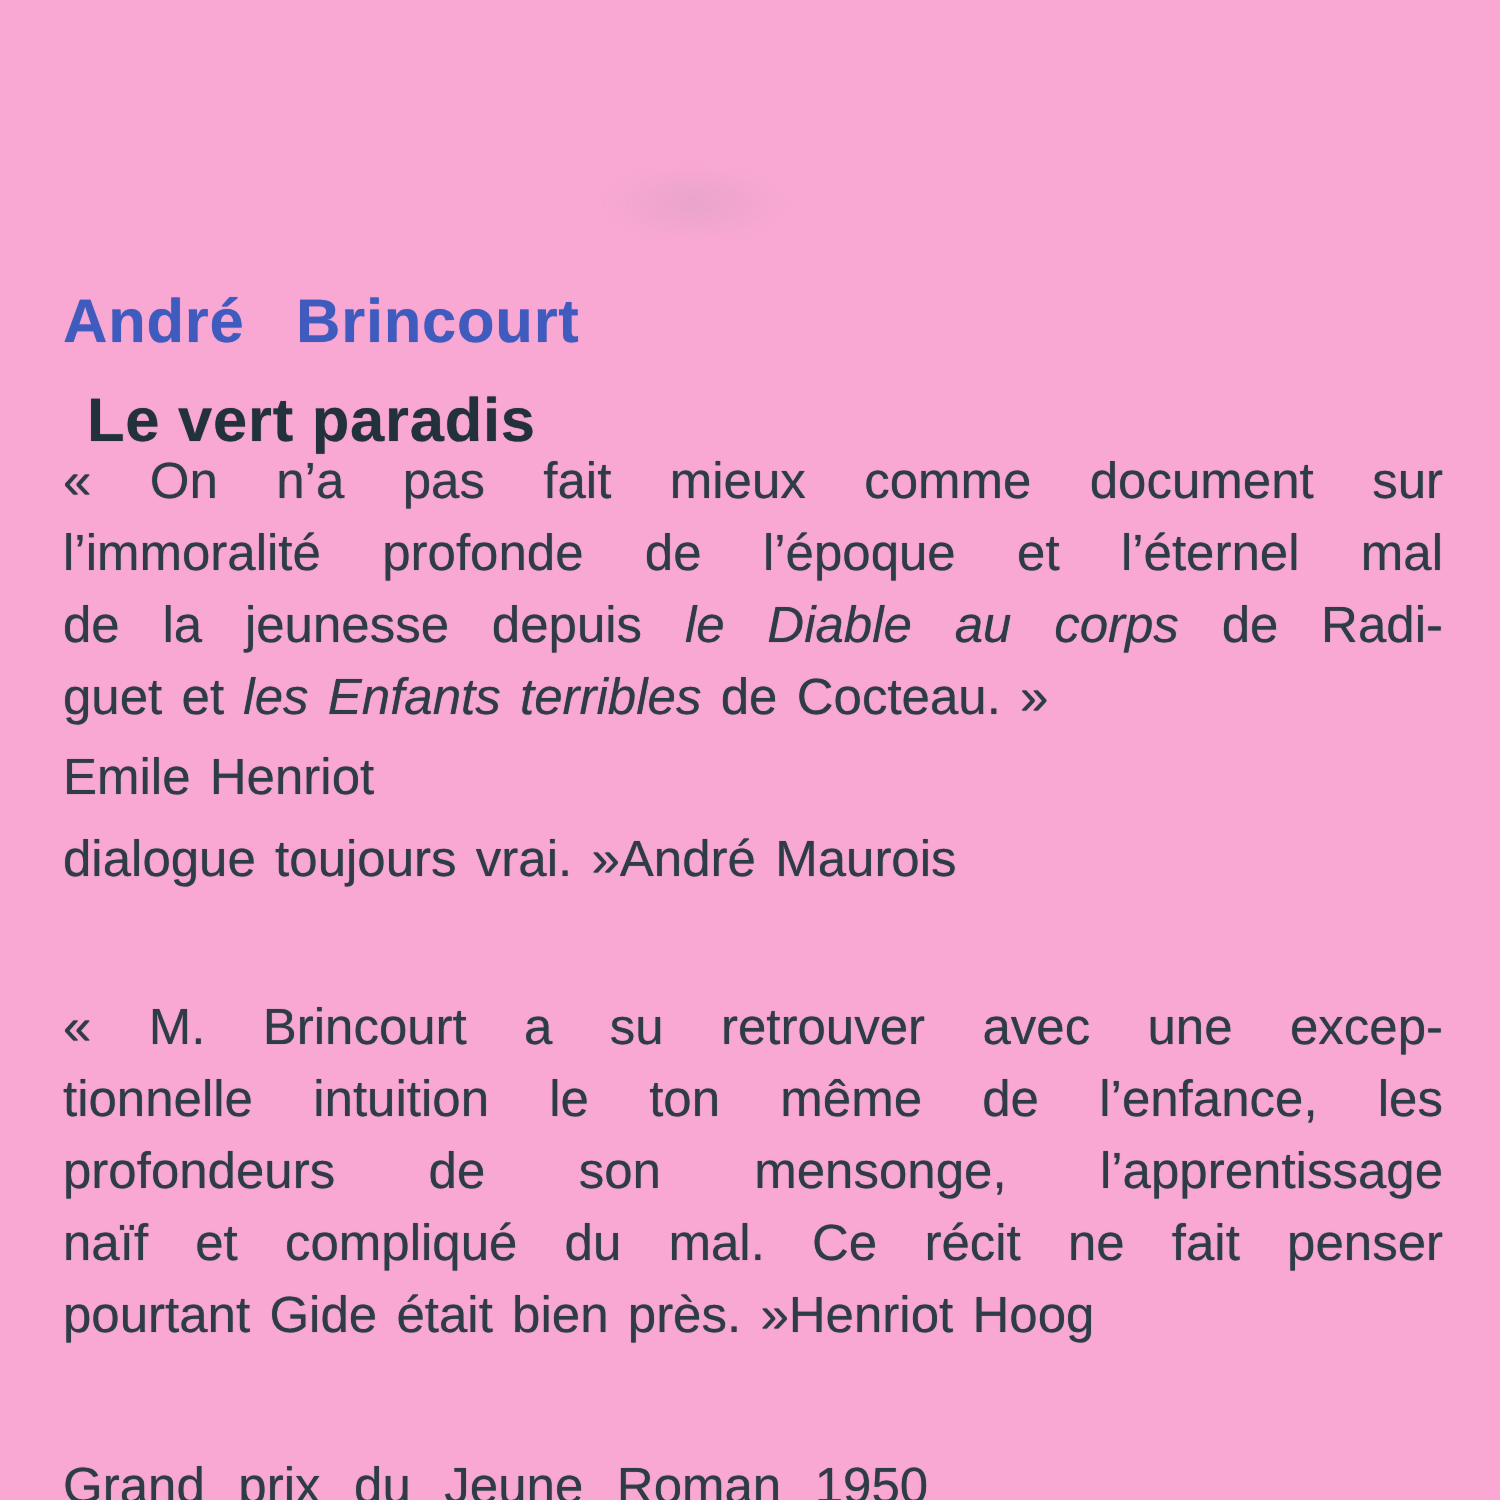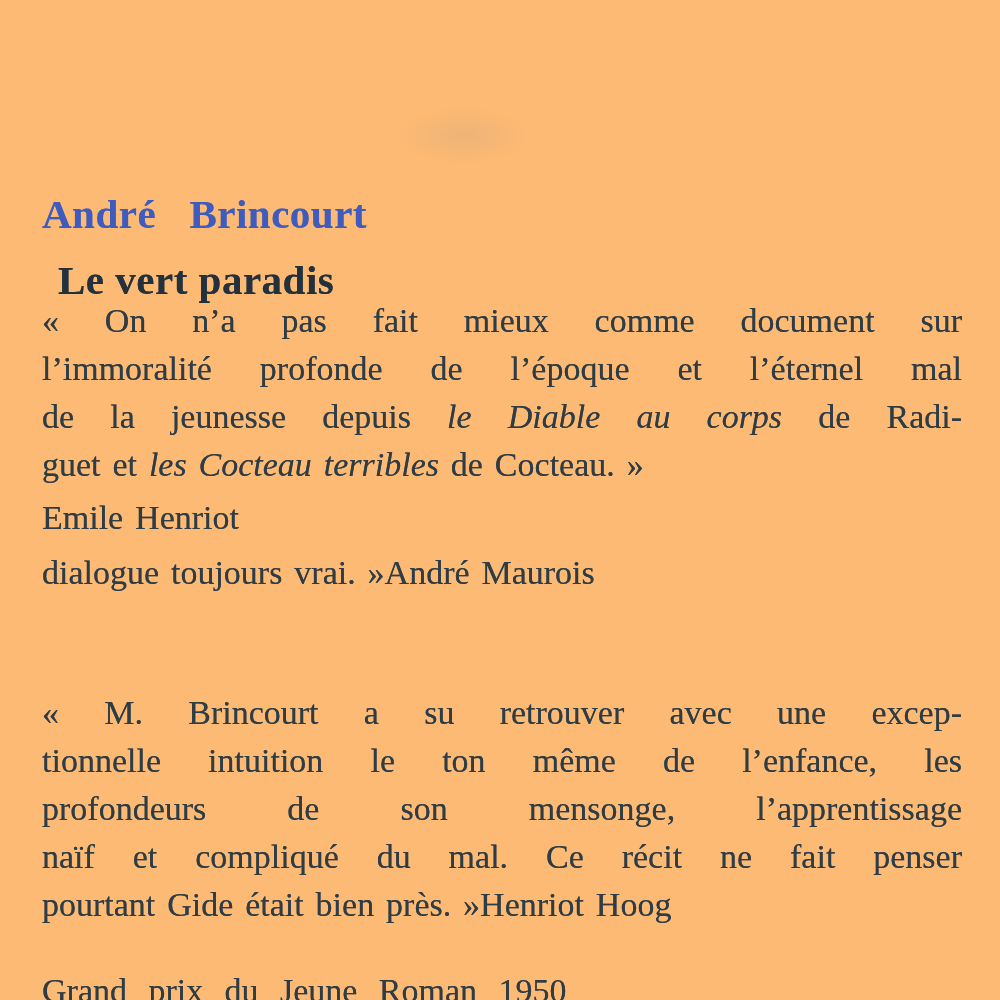--- a/index.html
+++ b/index.html
@@ -7,22 +7,22 @@
     padding: 0;
     width: 1000px;
     height: 1000px;
     overflow: hidden;
     background: #fcfbf6;
   }
   .page {
     position: relative;
     width: 1000px;
     height: 1000px;
-    background: #fdba74;
-    font-family: Liberation Serif, serif;
+    background: #f9a8d4;
+    font-family: Liberation Sans, sans-serif;
     color: #2e3c46;
     text-shadow: 0 0 0.6px rgba(42, 56, 66, 0.75);
   }
   .block {
     position: absolute;
     left: 42px;
     right: 38px;
   }
   .author {
     top: 190px;
@@ -88,33 +88,33 @@
   <div class="smudge"></div>
 
   <h1 class="block author">André Brincourt</h1>
 
   <h2 class="block title">Le vert paradis</h2>
 
   <div class="block bodytext" style="top:297px">
     <div class="jline">« On n’a pas fait mieux comme document sur</div>
     <div class="jline">l’immoralité profonde de l’époque et l’éternel mal</div>
     <div class="jline"><span>de la jeunesse depuis </span><i>le Diable au corps</i><span> de Radi-</span></div>
-    <div class="lline"><span>guet et </span><i>les Cocteau terribles</i><span> de Cocteau. »</span></div>
+    <div class="lline"><span>guet et </span><i>les Enfants terribles</i><span> de Cocteau. »</span></div>
   </div>
 
   <div class="block bodytext attr" style="top:494px">Emile Henriot</div>
 
   <div class="block bodytext" style="top:549px">
     <div class="flexline">
       <span>dialogue toujours vrai. »</span>
       <span>André Maurois</span>
     </div>
   </div>
 
-  <div class="block bodytext" style="top:689px">
+  <div class="block bodytext" style="top:661px">
     <div class="jline">« M. Brincourt a su retrouver avec une excep-</div>
     <div class="jline">tionnelle intuition le ton même de l’enfance, les</div>
     <div class="jline">profondeurs de son mensonge, l’apprentissage</div>
     <div class="jline">naïf et compliqué du mal. Ce récit ne fait penser</div>
     <div class="flexline">
       <span>pourtant Gide était bien près. »</span>
       <span>Henriot Hoog</span>
     </div>
   </div>
 

